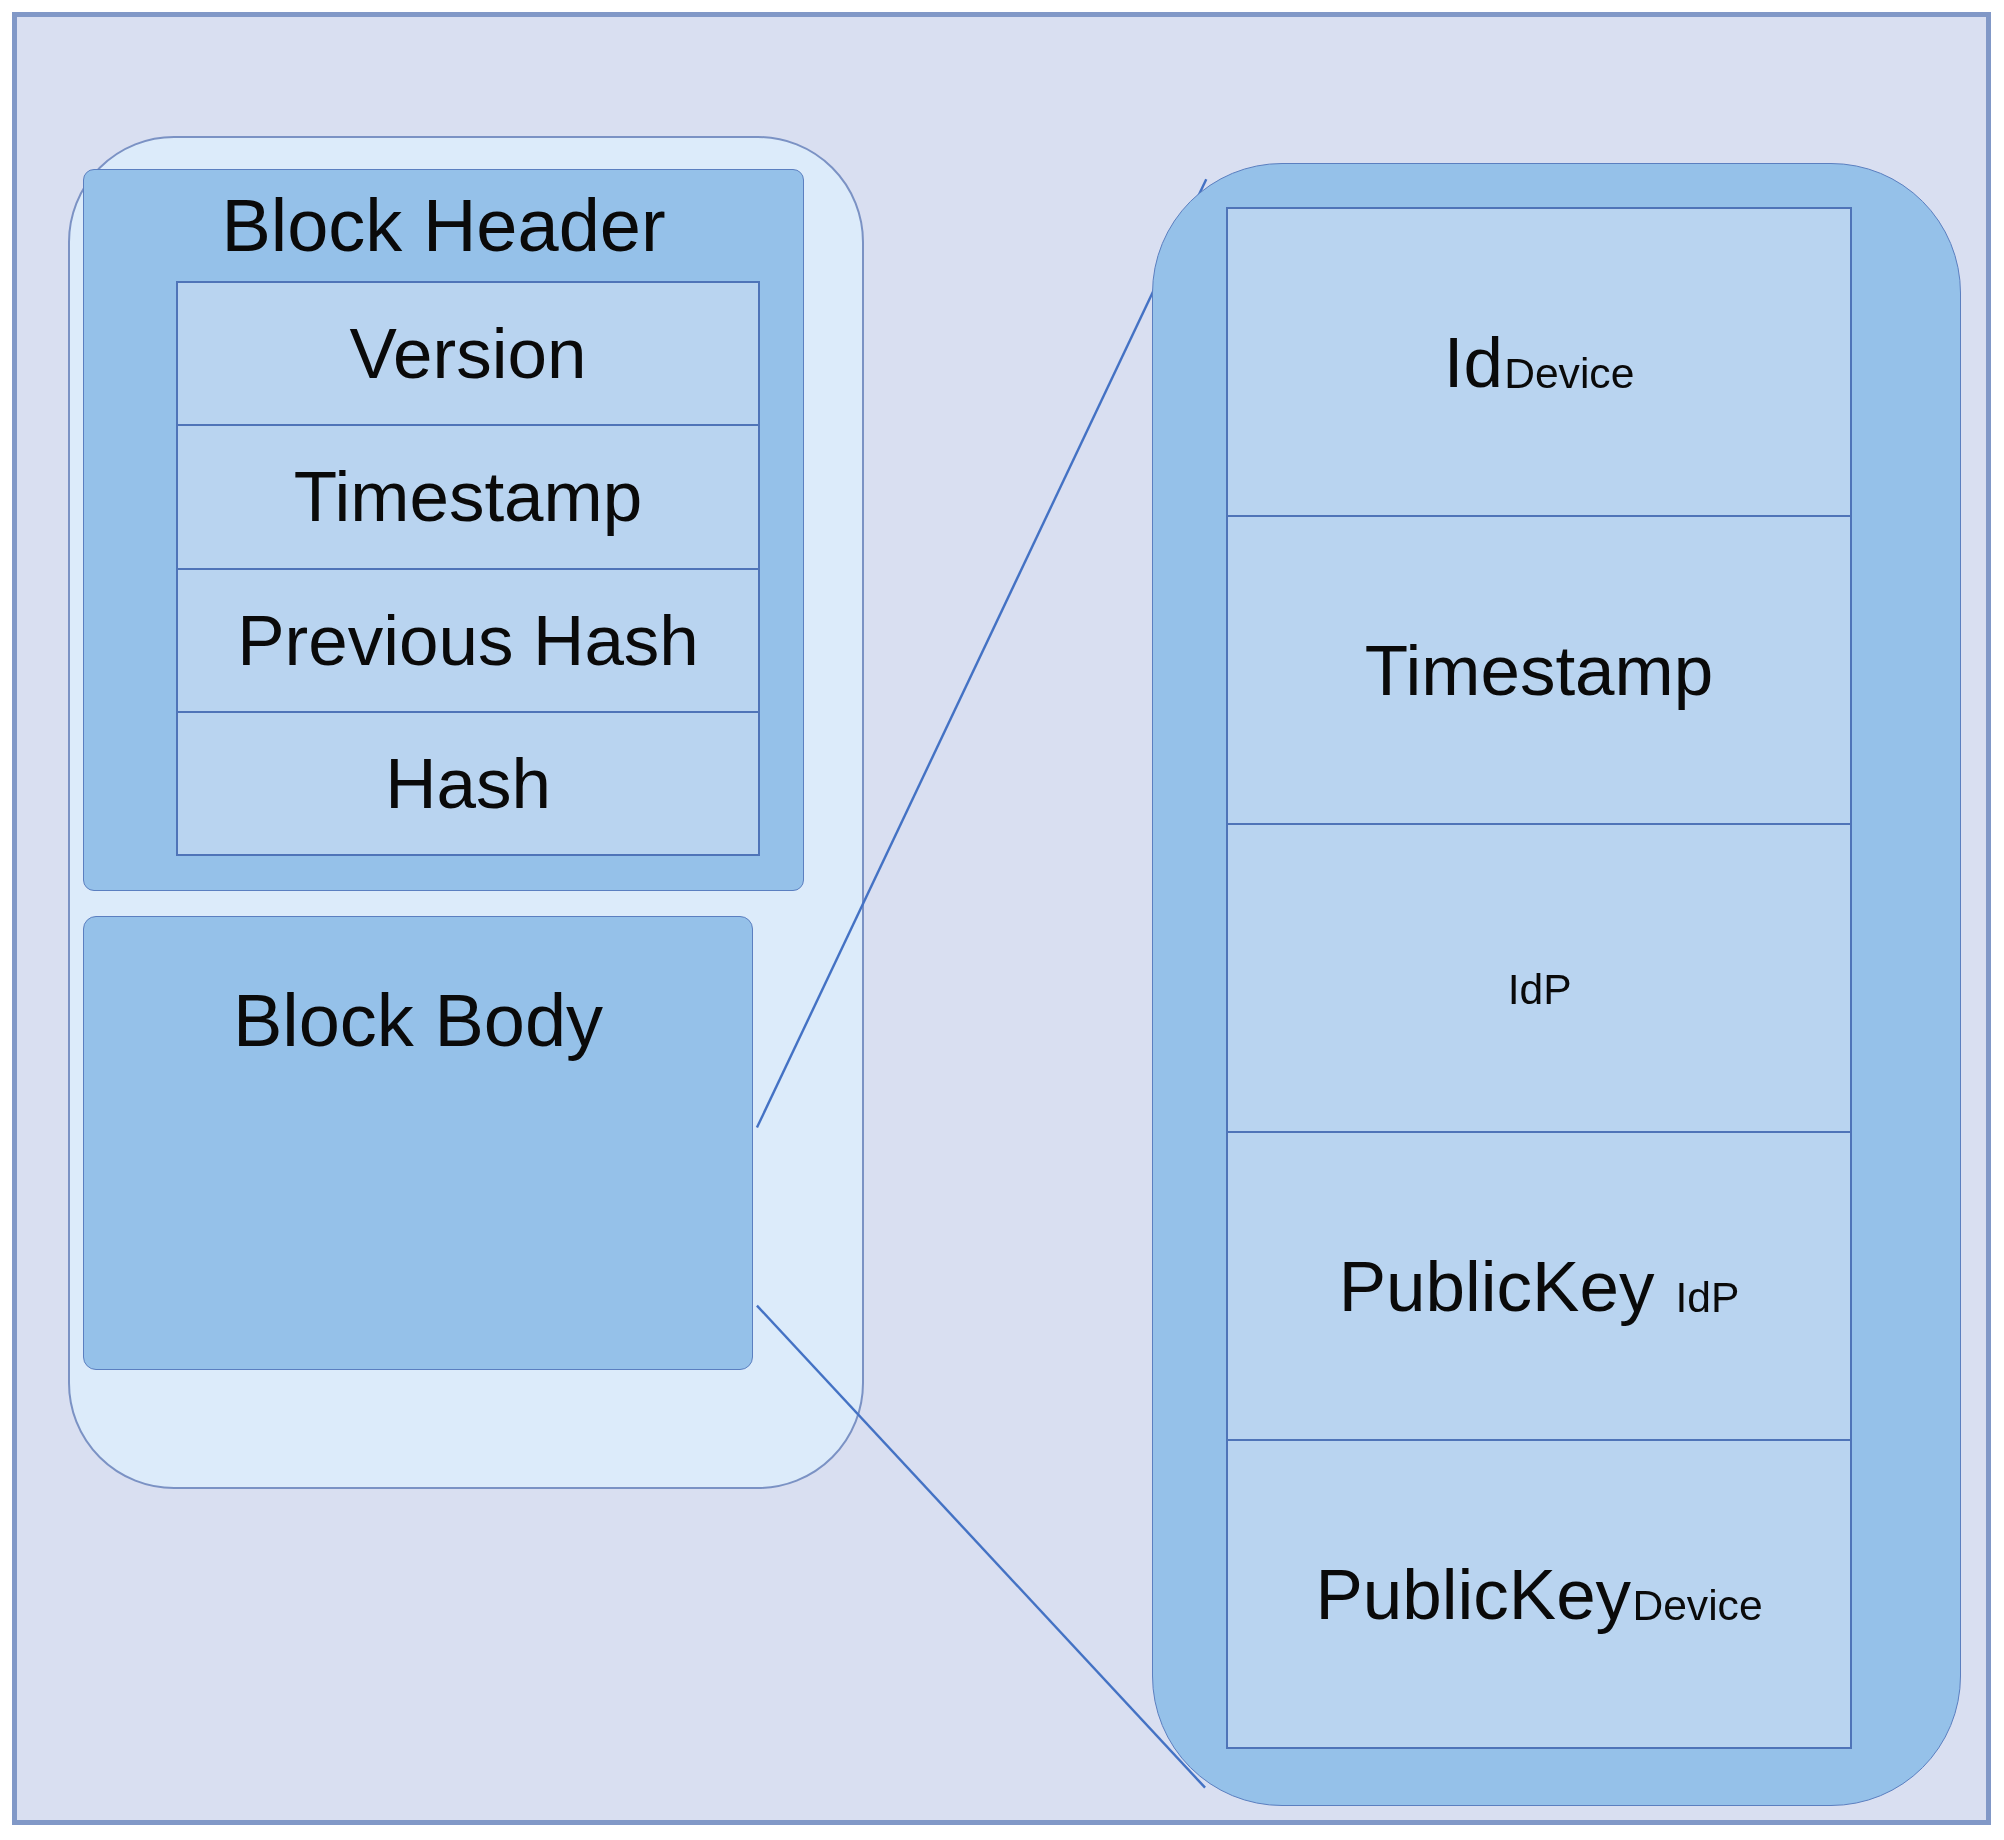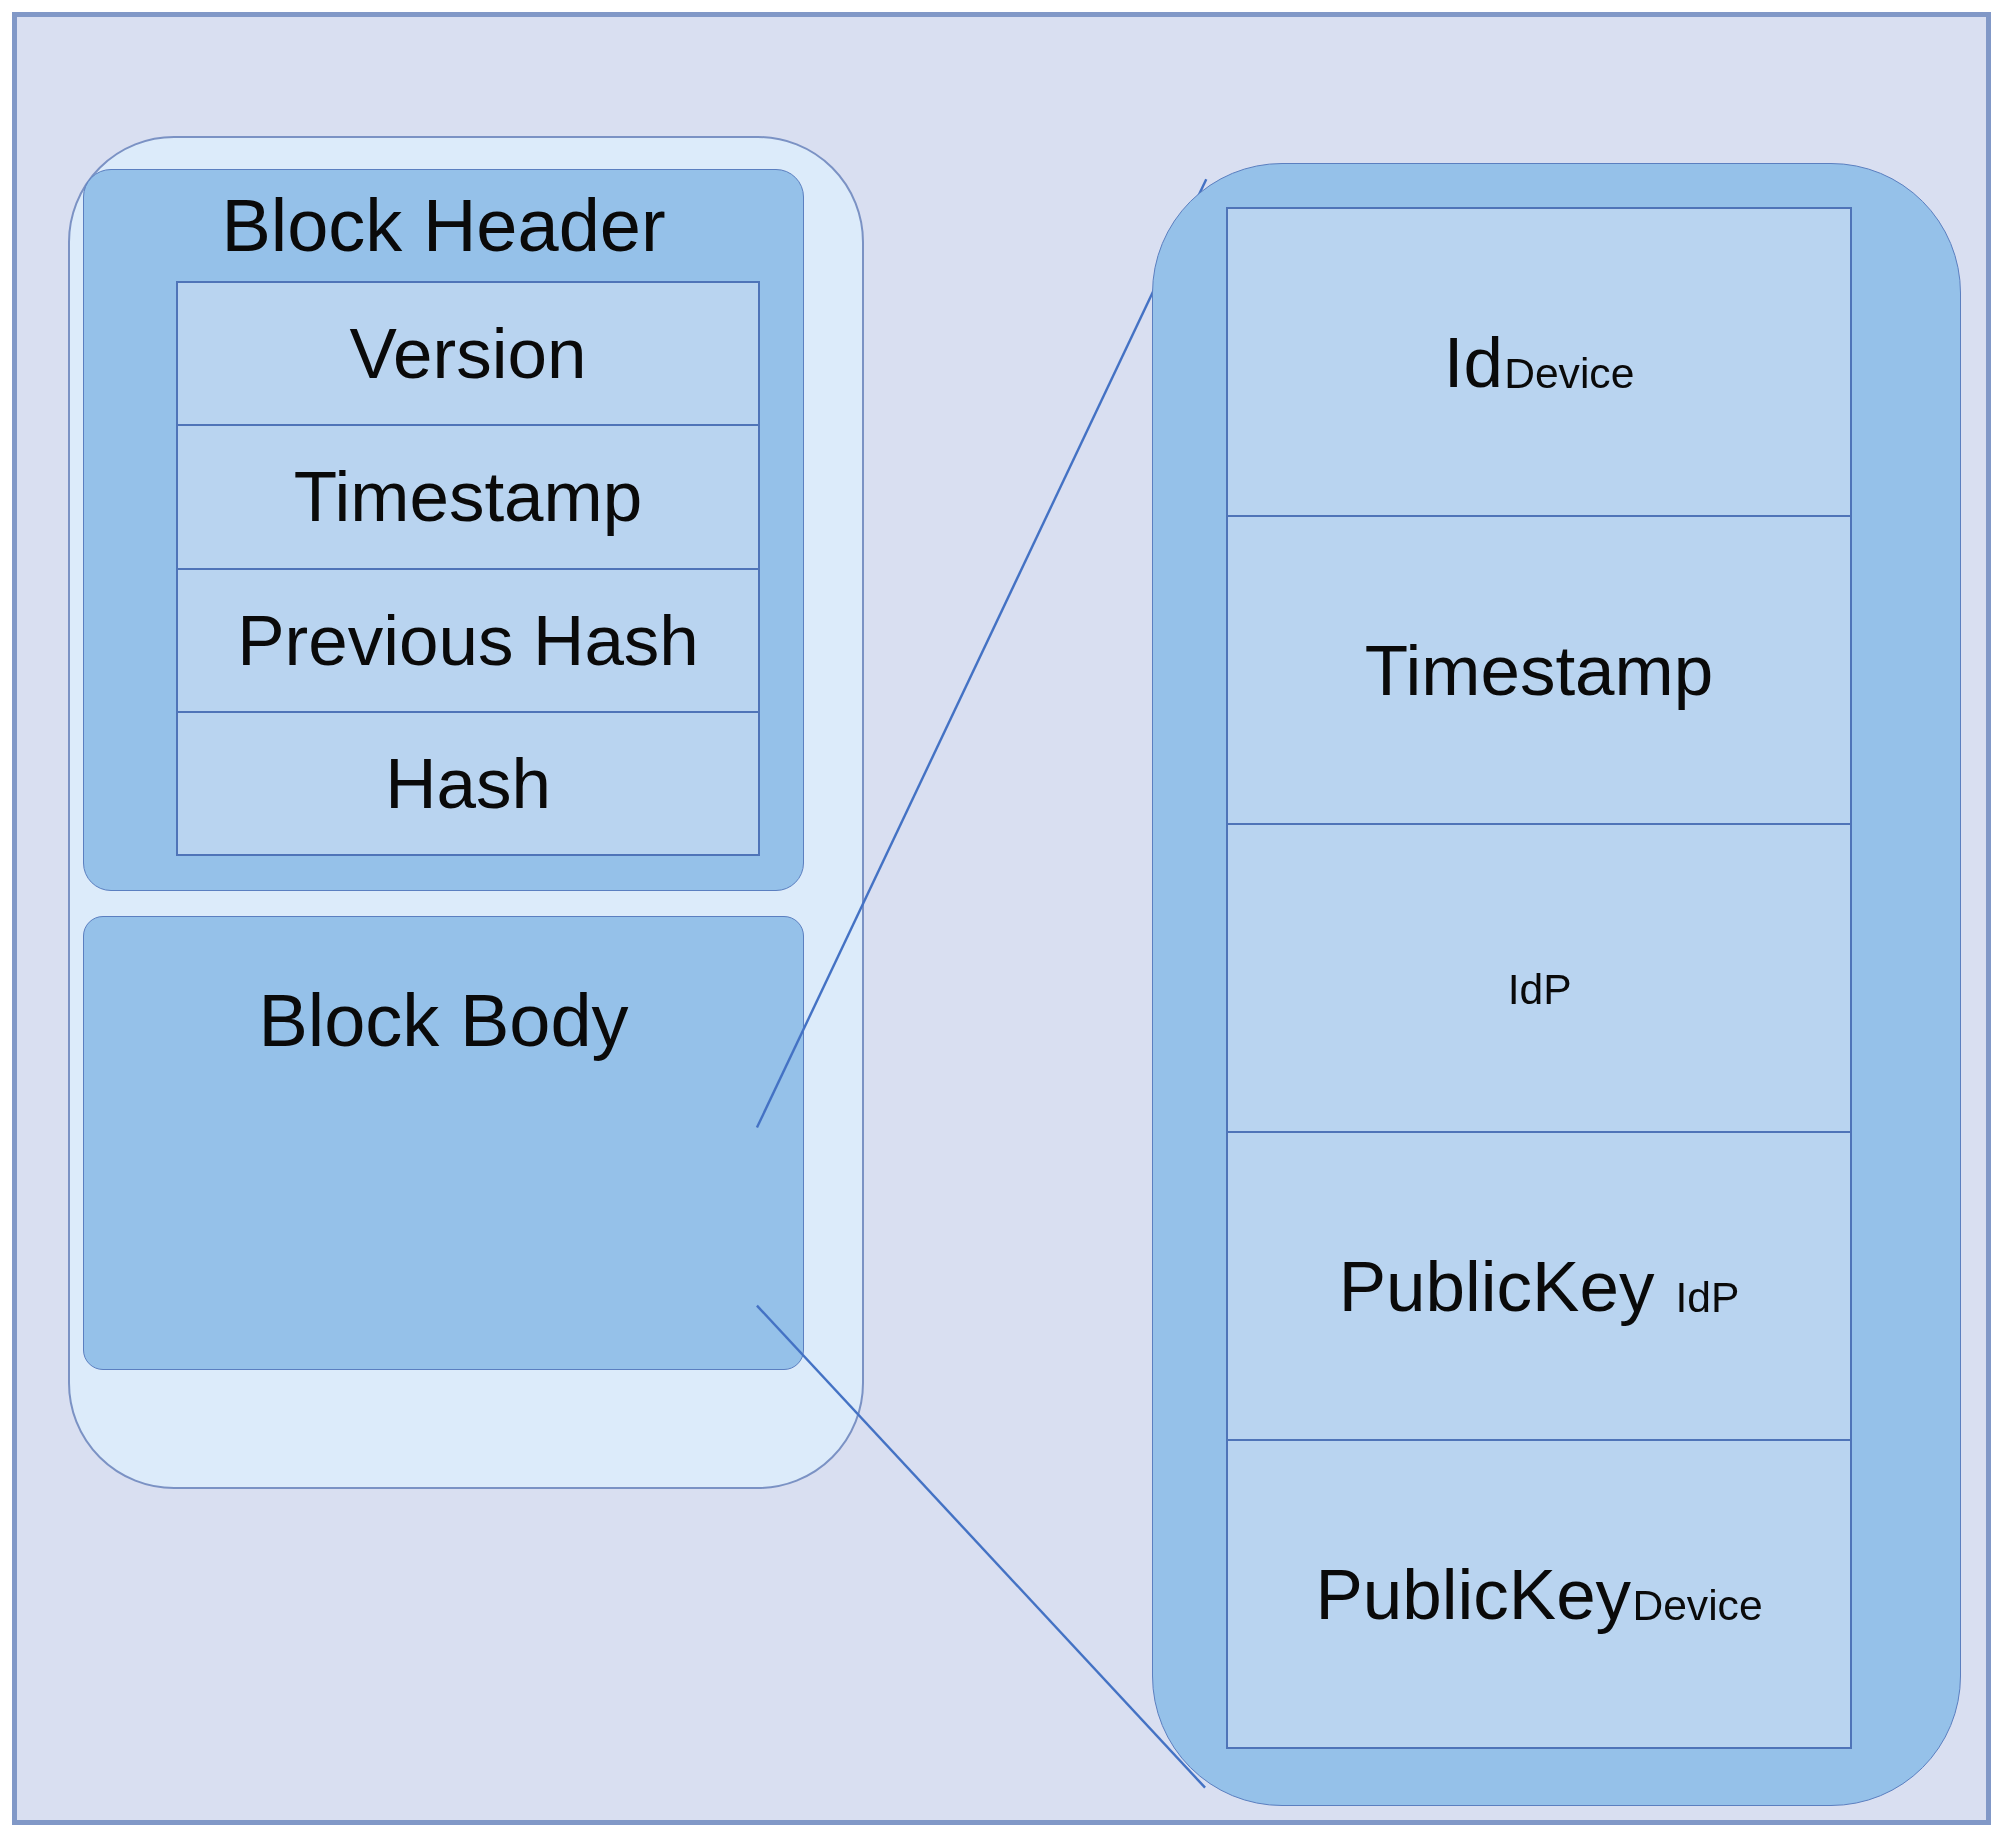--- a/index.html
+++ b/index.html
@@ -36,25 +36,25 @@
     border:2.4px solid var(--outer-container-border);
     border-radius:106px;
   }
   .panel {
     position:absolute;
     background:var(--panel-fill);
     border:1.8px solid var(--panel-border);
   }
   .panel.header {
     left:83px; top:169px; width:721px; height:722px;
-    border-radius:28px;
+    border-radius:11px;
   }
   .panel.body {
-    left:83px; top:916px; width:721px; height:454px;
-    border-radius:20px;
+    left:83px; top:916px; width:670px; height:454px;
+    border-radius:13px;
   }
   .panel.detail {
     left:1152px; top:163px; width:809px; height:1643px;
     border-radius:130px;
   }
   .panel-title {
     position:absolute; left:0; right:0;
     display:flex; align-items:center; justify-content:center;
     font-size:74px; line-height:1; color:var(--text);
     white-space:nowrap;

